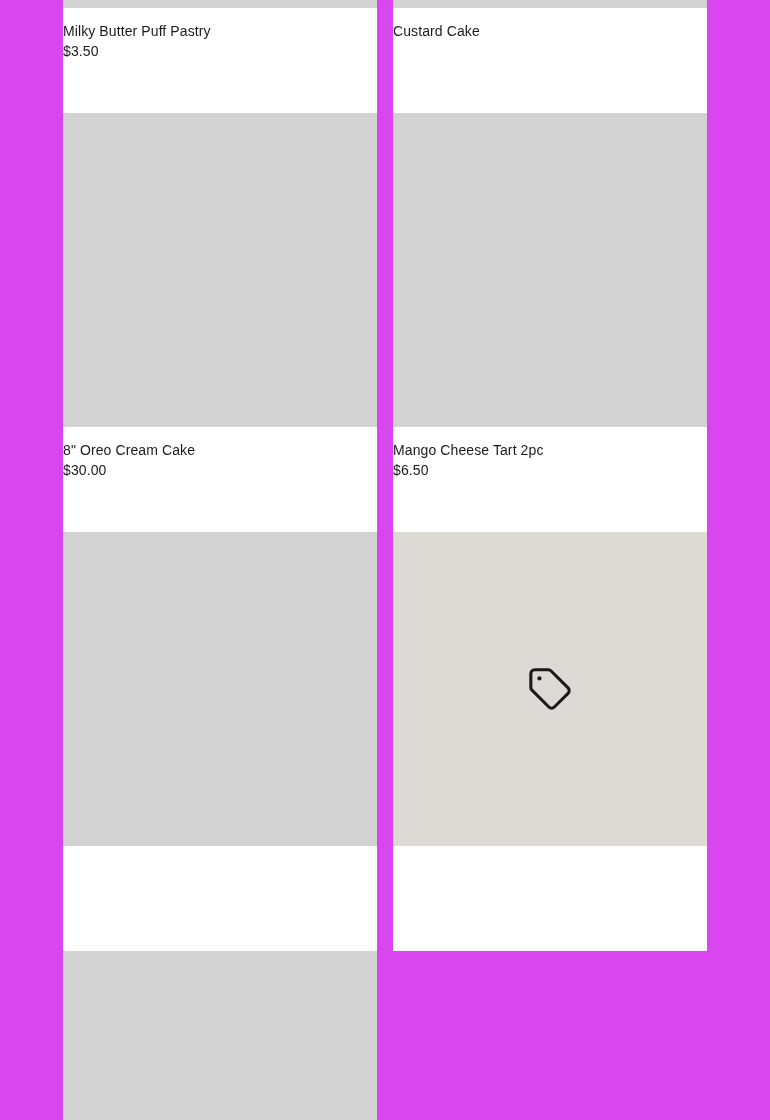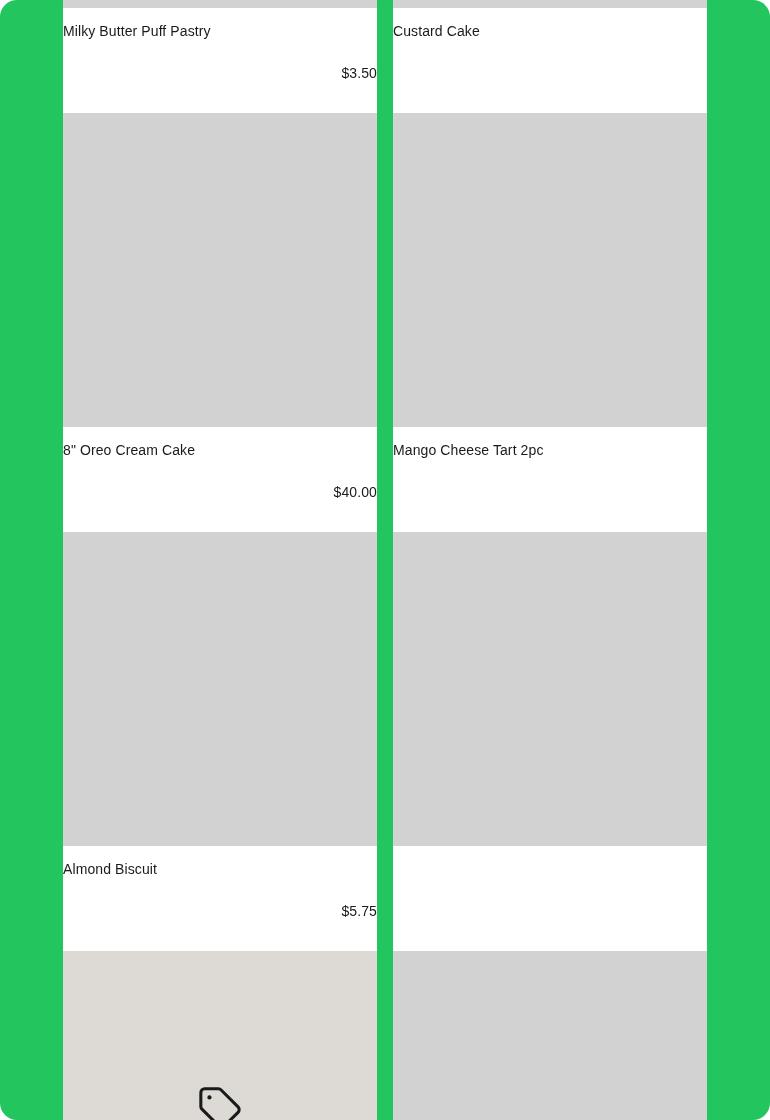--- a/index.html
+++ b/index.html
@@ -5,23 +5,22 @@
   * { margin:0; padding:0; box-sizing:border-box; }
   html, body {
     width:770px; height:1120px;
     background:#ffffff;
     font-family:"Liberation Sans", sans-serif;
     overflow:hidden;
   }
   #page {
     position:relative;
     width:770px; height:1120px;
-    background:#22c55e;
+    background:#d946ef;
     overflow:hidden;
-    border-radius:17px;
   }
   
   .grid {
     position:absolute;
     left:63px;
     top:-306px;            
     width:645px;
     display:grid;
     grid-template-columns:314px 314px;
     column-gap:16px;
@@ -58,27 +57,26 @@
     display:block;
     margin-top:14px;
     font-size:14px;
     line-height:18px;
     color:#1a1a1a;
     letter-spacing:0.1px;
     white-space:nowrap;
   }
   .card-price {
     display:block;
-    margin-top:24px;
+    margin-top:2px;
     font-size:14px;
     line-height:18px;
     color:#1a1a1a;
     letter-spacing:0.1px;
     white-space:nowrap;
-    text-align:right;
   }
 </style>
 </head>
 <body>
 
 <div id="page">
   <div class="grid">
 
     <div class="card">
       <span class="card-media"></span>
@@ -87,33 +85,29 @@
     </div>
 
     <div class="card">
       <span class="card-media"></span>
       <span class="card-title">Custard Cake</span>
     </div>
 
     <div class="card">
       <span class="card-media"></span>
       <span class="card-title">8" Oreo Cream Cake</span>
-      <span class="card-price">$40.00</span>
+      <span class="card-price">$30.00</span>
     </div>
 
     <div class="card">
       <span class="card-media"></span>
       <span class="card-title">Mango Cheese Tart 2pc</span>
+      <span class="card-price">$6.50</span>
     </div>
 
-    <div class="card">
-      <span class="card-media"></span>
-      <span class="card-title">Almond Biscuit</span>
-      <span class="card-price">$5.75</span>
-    </div>
 
     <div class="card">
       <span class="card-media"></span>
     </div>
 
     <div class="card">
       <span class="card-media placeholder-empty">
         <svg class="placeholder-icon" viewBox="0 0 24 24" fill="none" stroke="#1a1a1a" stroke-width="1.6" stroke-linecap="round" stroke-linejoin="round">
           <path d="M12.59 2.59A2 2 0 0 0 11.17 2H4a2 2 0 0 0-2 2v7.17a2 2 0 0 0 .59 1.41l8.83 8.83a2 2 0 0 0 2.83 0l7.17-7.17a2 2 0 0 0 0-2.83z"></path>
           <circle cx="6.5" cy="6.5" r="1.1" fill="#1a1a1a" stroke="none"></circle>

